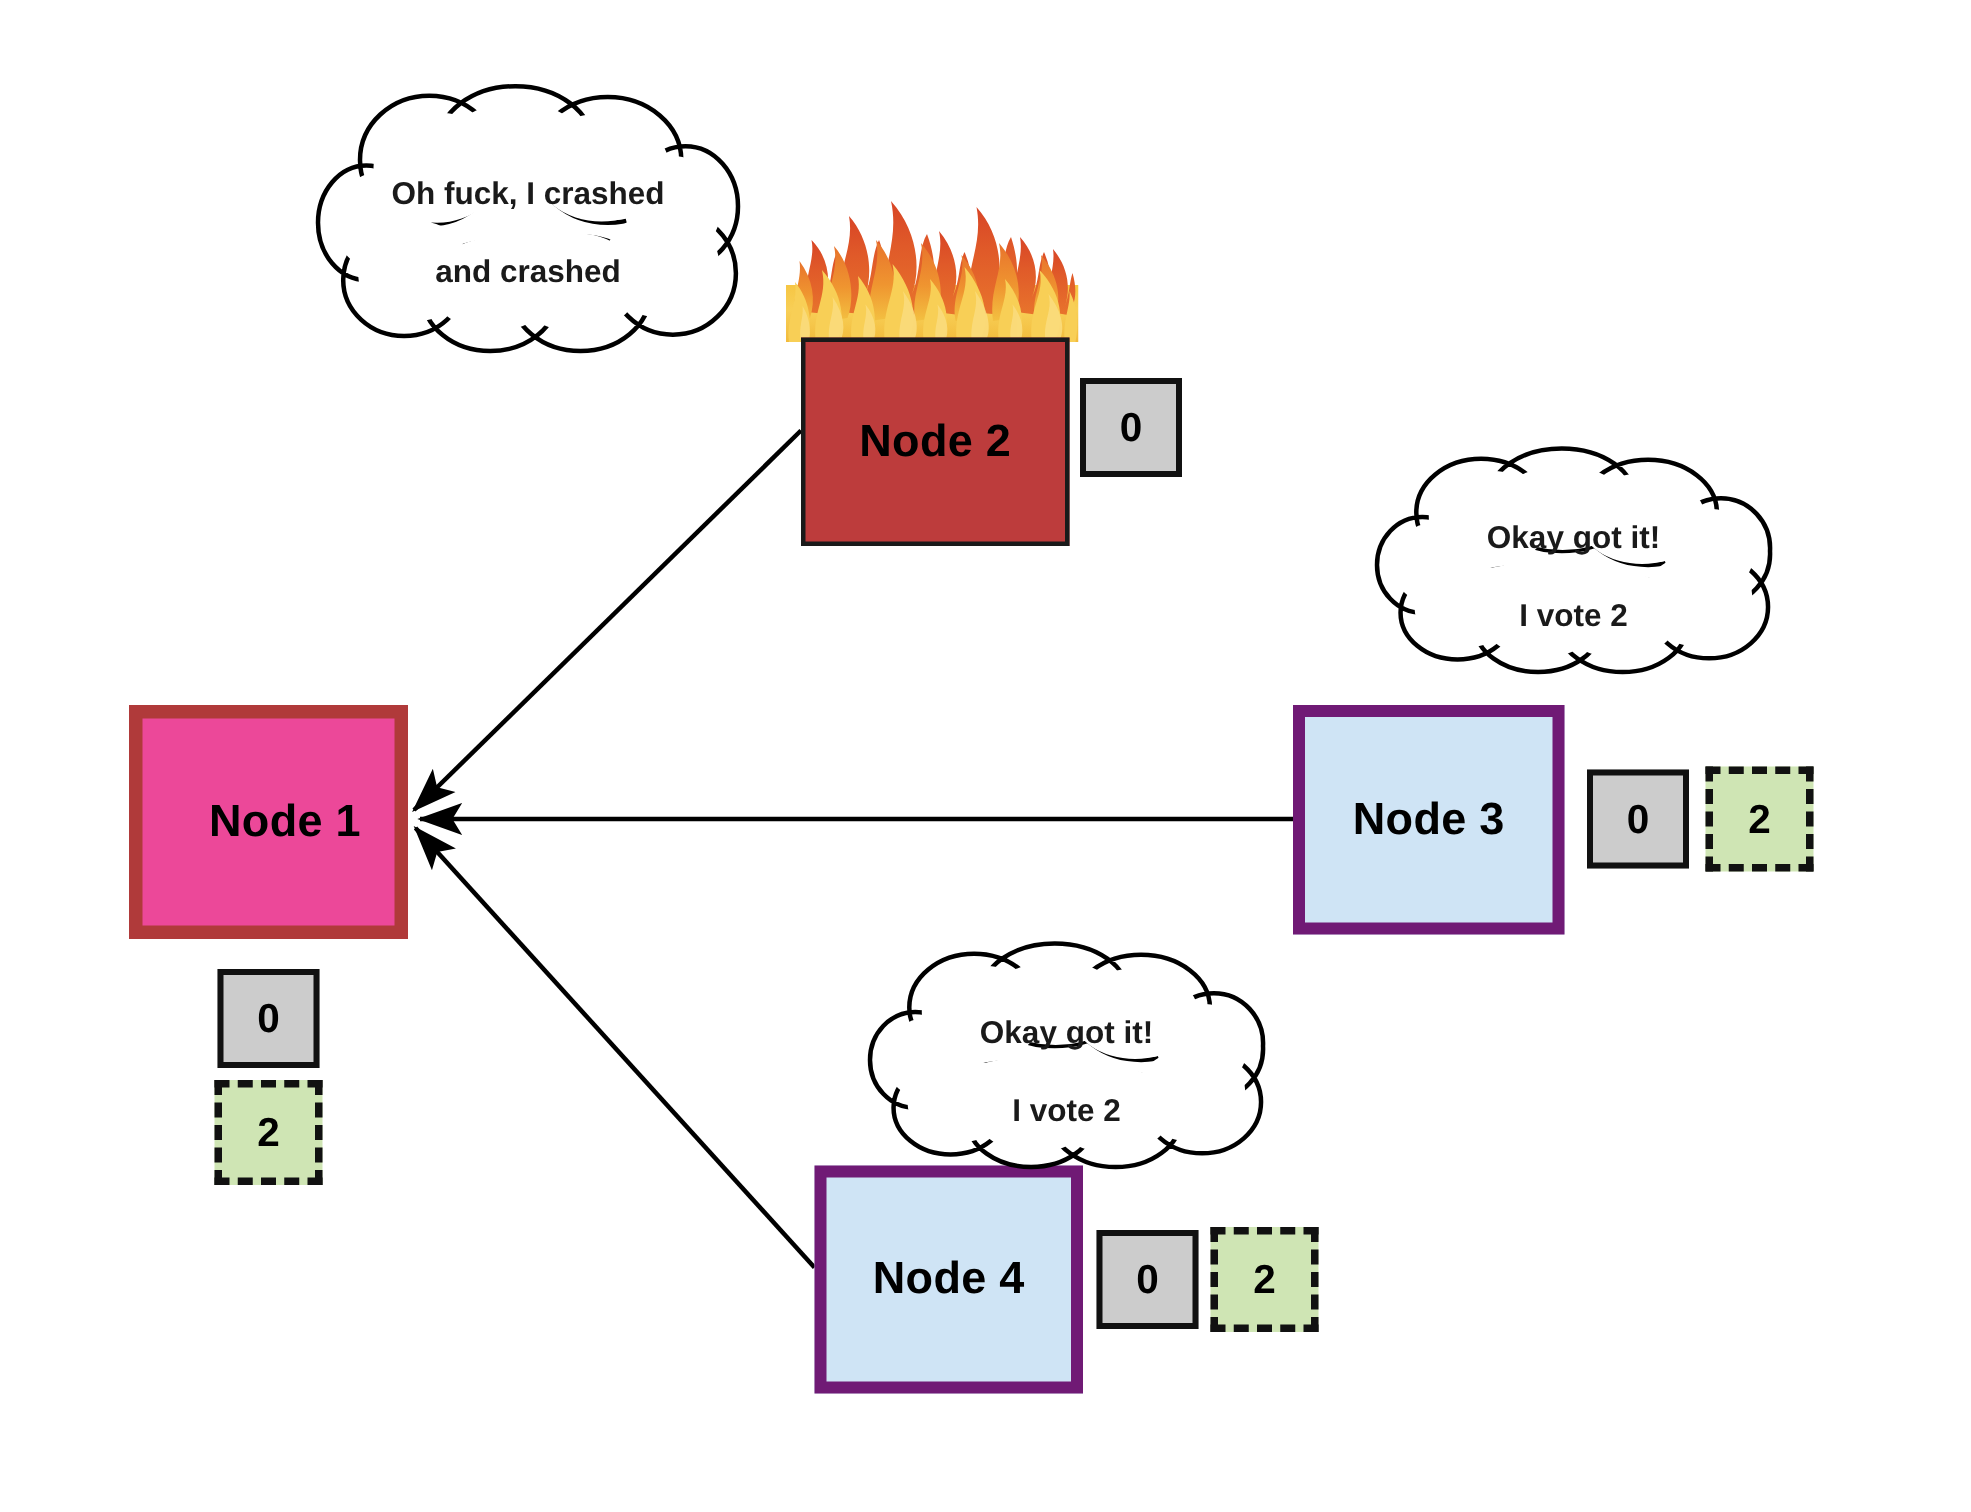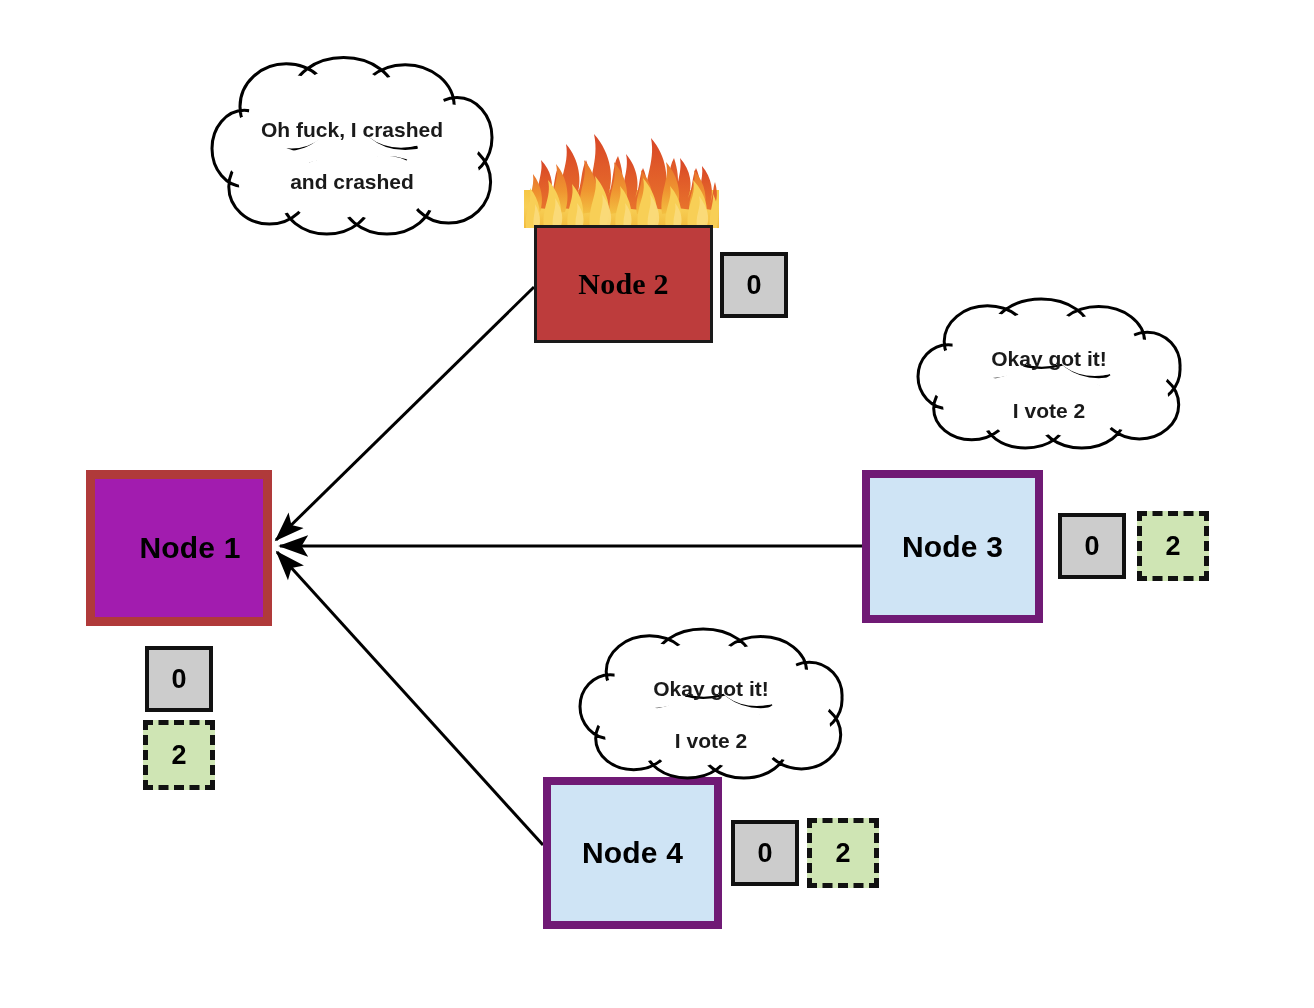--- a/index.html
+++ b/index.html
@@ -34,21 +34,21 @@
     font-size: 30px;
     font-weight: bold;
     color: #000000;
     letter-spacing: 0.2px;
   }
   .node.normal {
     background: #cfe4f5;
     border: 8px solid #701a75;
   }
   .node.leader {
-    background: #a21caf;
+    background: #ec4899;
     border: 9px solid #b03a3a;
     padding-left: 22px;
   }
   .node.crashed {
     background: #bd3c3c;
     border: 3px solid #1a1a1a;
   }
   
   .badge {
     position: absolute;
@@ -188,21 +188,21 @@
   <div id="nodes-host">
       <div class="node leader" style="left: 86px; top: 470px; width: 186px; height: 156px;">
         <span>Node 1</span>
       </div>
       <div class="badge solid" style="left: 145px; top: 646px; width: 68px; height: 66px;">
         <span>0</span>
       </div>
       <div class="badge dashed" style="left: 143px; top: 720px; width: 72px; height: 70px;">
         <span>2</span>
       </div>
-      <div class="node crashed" style="left: 534px; top: 225px; width: 179px; height: 118px; font-family: Liberation Serif, serif;">
+      <div class="node crashed" style="left: 534px; top: 225px; width: 179px; height: 139px;">
         <span>Node 2</span>
       </div>
       <div class="badge solid" style="left: 720px; top: 252px; width: 68px; height: 66px;">
         <span>0</span>
       </div>
       <div class="node normal" style="left: 862px; top: 470px; width: 181px; height: 153px;">
         <span>Node 3</span>
       </div>
       <div class="badge solid" style="left: 1058px; top: 513px; width: 68px; height: 66px;">
         <span>0</span>

